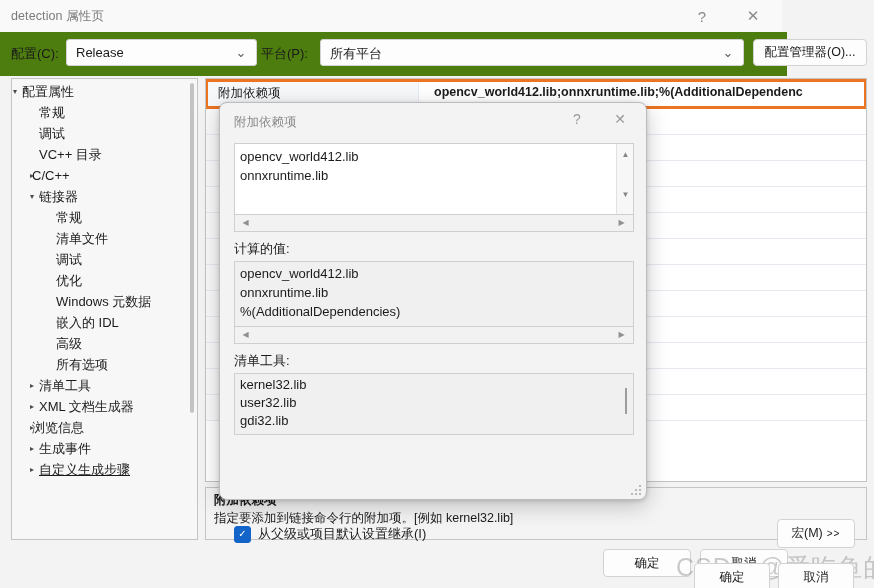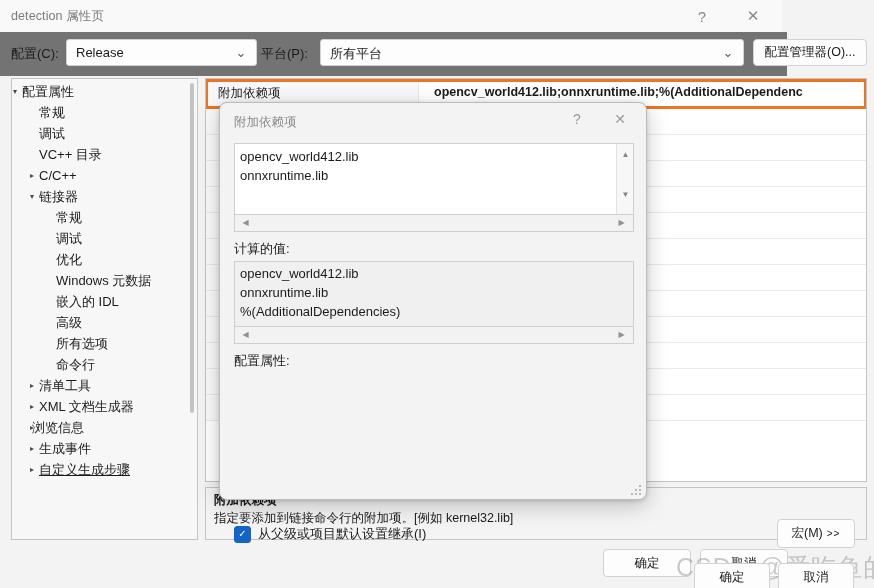--- a/index.html
+++ b/index.html
@@ -48,21 +48,21 @@
     cursor: default;
   }
   .tb-help { right: 57px; }
   .tb-close { right: 6px; font-size: 15px; }
 
   
   .cfgbar {
     position: absolute;
     left: 0; top: 32px;
     width: 787px; height: 44px;
-    background: #737373;
+    background: #4d7c0f;
   }
   .cfg-label {
     position: absolute;
     top: 13px;
     font-size: 13px;
     color: #1b1b1b;
     white-space: nowrap;
   }
   .cfg-lbl-c { left: 11px; }
   .cfg-lbl-p { left: 261px; }
@@ -467,49 +467,49 @@
           <span class="tlabel" style="left: 27px;">常规</span>
         </div>
         <div class="tnode">
           <span class="tlabel" style="left: 27px;">调试</span>
         </div>
         <div class="tnode">
           <span class="tlabel" style="left: 27px;">VC++ 目录</span>
         </div>
         <div class="tnode">
           <span class="arrow" style="left: 13px;">▸</span>
-          <span class="tlabel" style="left: 27px; text-align: center;">C/C++</span>
+          <span class="tlabel" style="left: 20px; text-align: center;">C/C++</span>
         </div>
         <div class="tnode">
           <span class="arrow" style="left: 13px;">▾</span>
           <span class="tlabel" style="left: 27px;">链接器</span>
         </div>
         <div class="tnode">
           <span class="tlabel" style="left: 44px;">常规</span>
         </div>
         <div class="tnode">
+          <span class="tlabel" style="left: 44px;">清单文件</span>
+        </div>
+        <div class="tnode">
           <span class="tlabel" style="left: 44px;">调试</span>
         </div>
         <div class="tnode">
           <span class="tlabel" style="left: 44px;">优化</span>
         </div>
         <div class="tnode">
           <span class="tlabel" style="left: 44px;">Windows 元数据</span>
         </div>
         <div class="tnode">
           <span class="tlabel" style="left: 44px;">嵌入的 IDL</span>
         </div>
         <div class="tnode">
           <span class="tlabel" style="left: 44px;">高级</span>
         </div>
         <div class="tnode">
           <span class="tlabel" style="left: 44px;">所有选项</span>
-        </div>
-        <div class="tnode">
-          <span class="tlabel" style="left: 44px;">命令行</span>
         </div>
         <div class="tnode">
           <span class="arrow" style="left: 13px;">▸</span>
           <span class="tlabel" style="left: 27px;">清单工具</span>
         </div>
         <div class="tnode">
           <span class="arrow" style="left: 13px;">▸</span>
           <span class="tlabel" style="left: 27px;">XML 文档生成器</span>
         </div>
         <div class="tnode">
@@ -676,21 +676,30 @@
           <div class="line" style="top: 4px;">opencv_world412.lib</div>
           <div class="line" style="top: 23px;">onnxruntime.lib</div>
           <div class="line" style="top: 42px;">%(AdditionalDependencies)</div>
         </div>
     </div>
     <div class="hbar" style="top:224px">
       <div class="lf">◀</div>
       <div class="rt">▶</div>
     </div>
 
-    <div class="sect-label" style="top:249px">配置属性:</div>
+    <div class="sect-label" style="top:249px">清单工具:</div>
+    <div class="robox" style="top:270px;height:62px">
+      <div id="inherited-host">
+          <div class="line" style="top: 3px;">kernel32.lib</div>
+          <div class="line" style="top: 21px;">user32.lib</div>
+          <div class="line" style="top: 39px;">gdi32.lib</div>
+          <div class="line" style="top: 57px;">winspool.lib</div>
+        </div>
+      <div class="vthumb" style="top:14px;height:26px"></div>
+    </div>
 
     <div class="dlg-check">
       <span class="box">✓</span>
       <span>从父级或项目默认设置继承(I)</span>
     </div>
 
     <div class="dlg-btn2 btn-macro">
       <span>宏(M)</span>
       <span class="gt">&gt;&gt;</span>
     </div>

